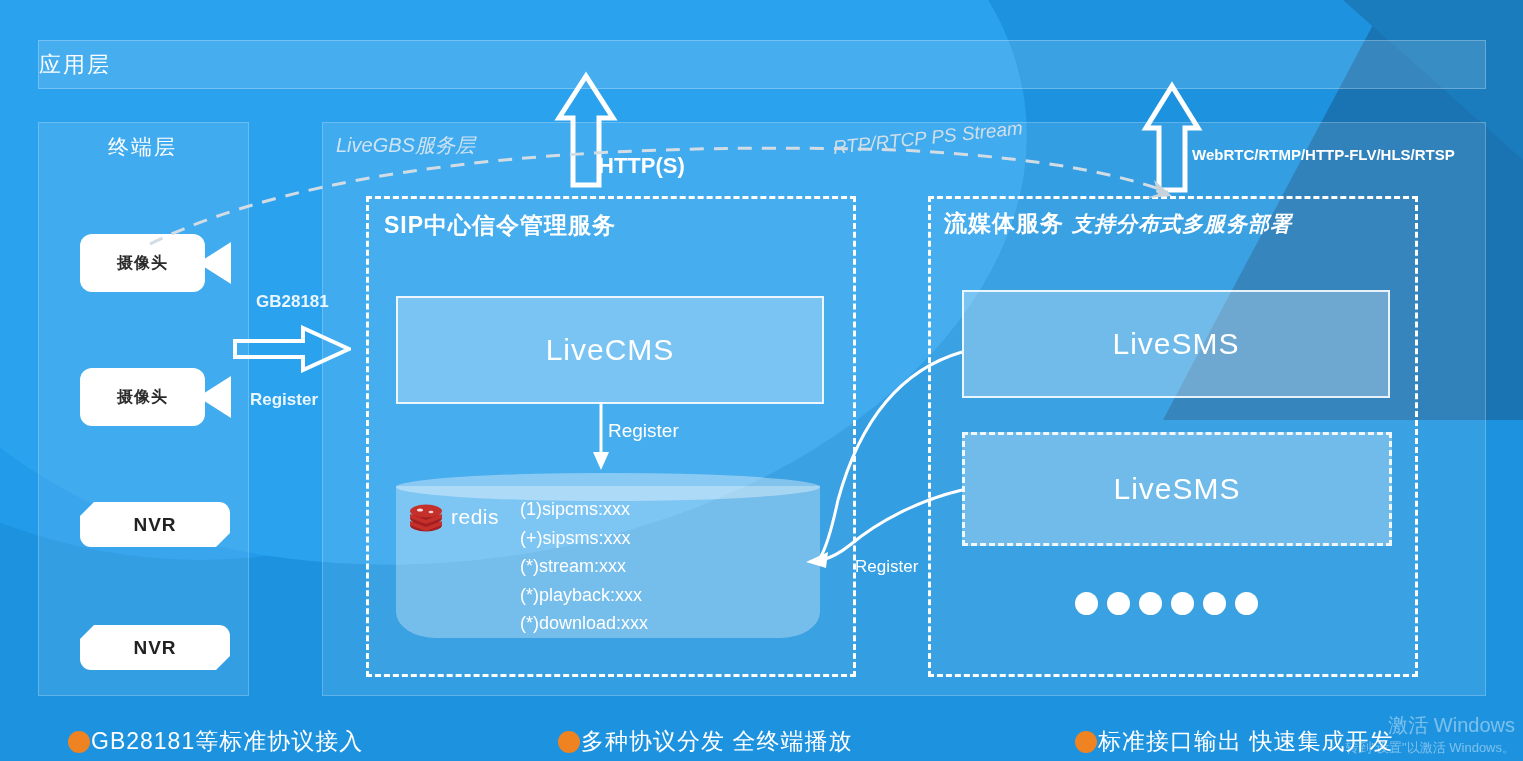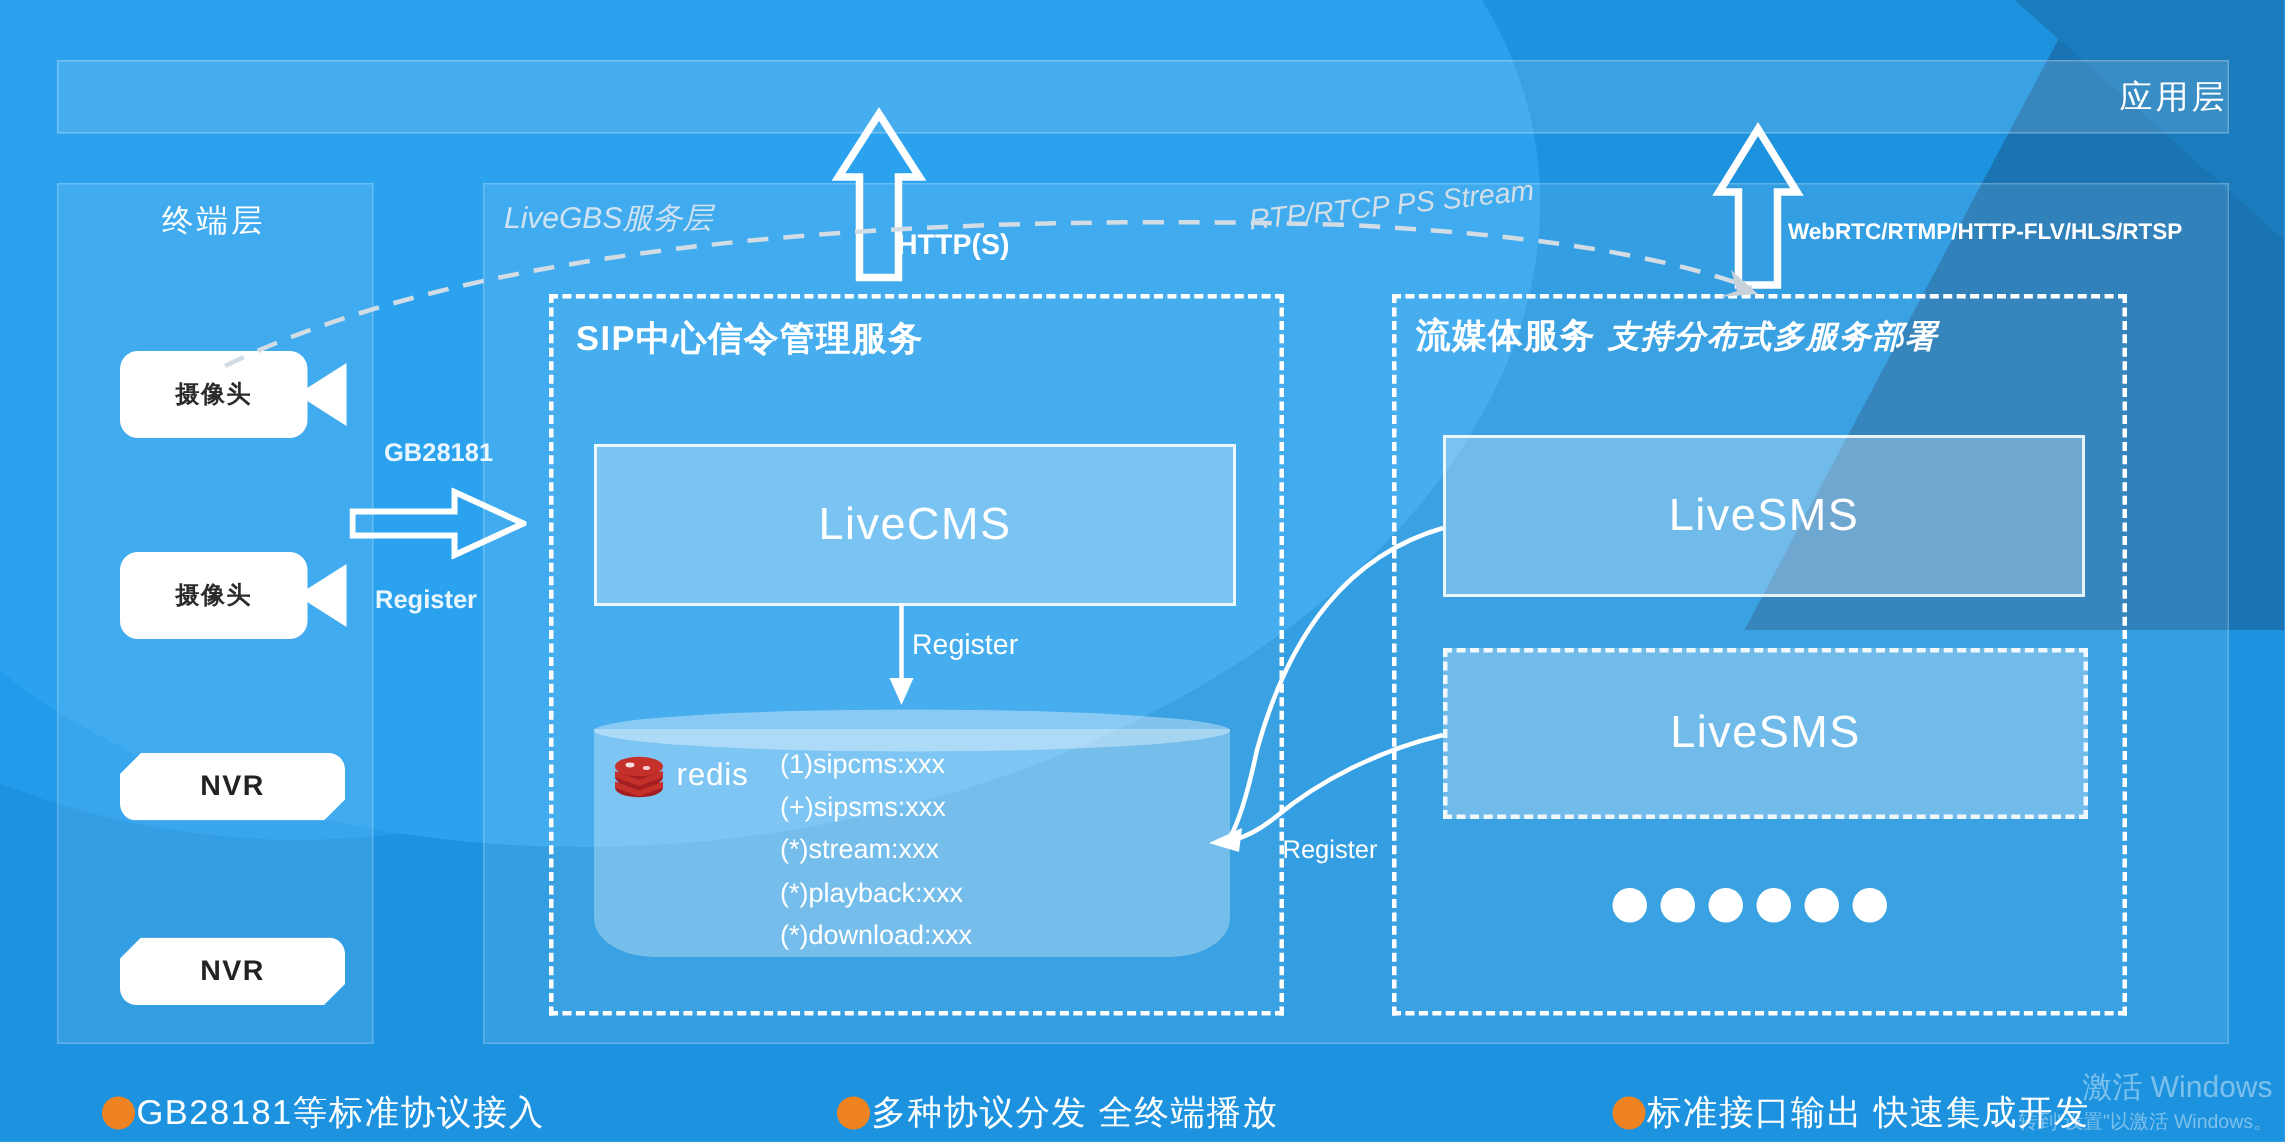--- a/index.html
+++ b/index.html
@@ -32,21 +32,21 @@
     position:absolute;left:-300px;top:-340px;width:1000px;height:900px;
     border-radius:50%;
     background:#229bea;
   }
 
   
   .app-layer{
     position:absolute;left:38px;top:40px;width:1446px;height:47px;
     background:rgba(255,255,255,.13);
     border:1px solid rgba(255,255,255,.25);
-    display:flex;align-items:center;justify-content:flex-end;
+    display:flex;align-items:center;justify-content:flex-start;
     color:#ffffff;font-size:22px;letter-spacing:2px;
   }
 
   
   .terminal-panel{
     position:absolute;left:38px;top:122px;width:209px;height:572px;
     background:rgba(255,255,255,.10);
     border:1px solid rgba(255,255,255,.22);
   }
   .terminal-title{
@@ -140,21 +140,21 @@
   }
   .redis-logo{position:absolute;left:12px;top:28px;display:flex;align-items:center;gap:7px;}
   .redis-word{color:#fff;font-size:21px;letter-spacing:.5px;}
   .keys{position:absolute;left:124px;top:22px;color:#ffffff;font-size:18px;line-height:28.5px;}
 
   
   .dots{position:absolute;left:1075px;top:592px;display:flex;gap:9px;}
   .dots i{width:23px;height:23px;border-radius:50%;background:#fff;display:block;}
 
   
-  .http-label{position:absolute;left:598px;top:153px;color:#fff;font-size:19px;font-weight:bold;}
+  .http-label{position:absolute;left:598px;top:153px;color:#fff;font-size:22px;font-weight:bold;}
   .webrtc-label{position:absolute;left:1192px;top:146px;color:#fff;font-size:15px;font-weight:bold;}
   .rtp-label{
     position:absolute;left:833px;top:137px;color:#d3dfe8;font-size:19px;
     font-style:italic;transform:rotate(-6deg);transform-origin:left center;
   }
   .register-cms{position:absolute;left:608px;top:420px;color:#fff;font-size:19px;}
   .register-sms{position:absolute;left:855px;top:557px;color:#fff;font-size:17px;}
 
   
   .features{

